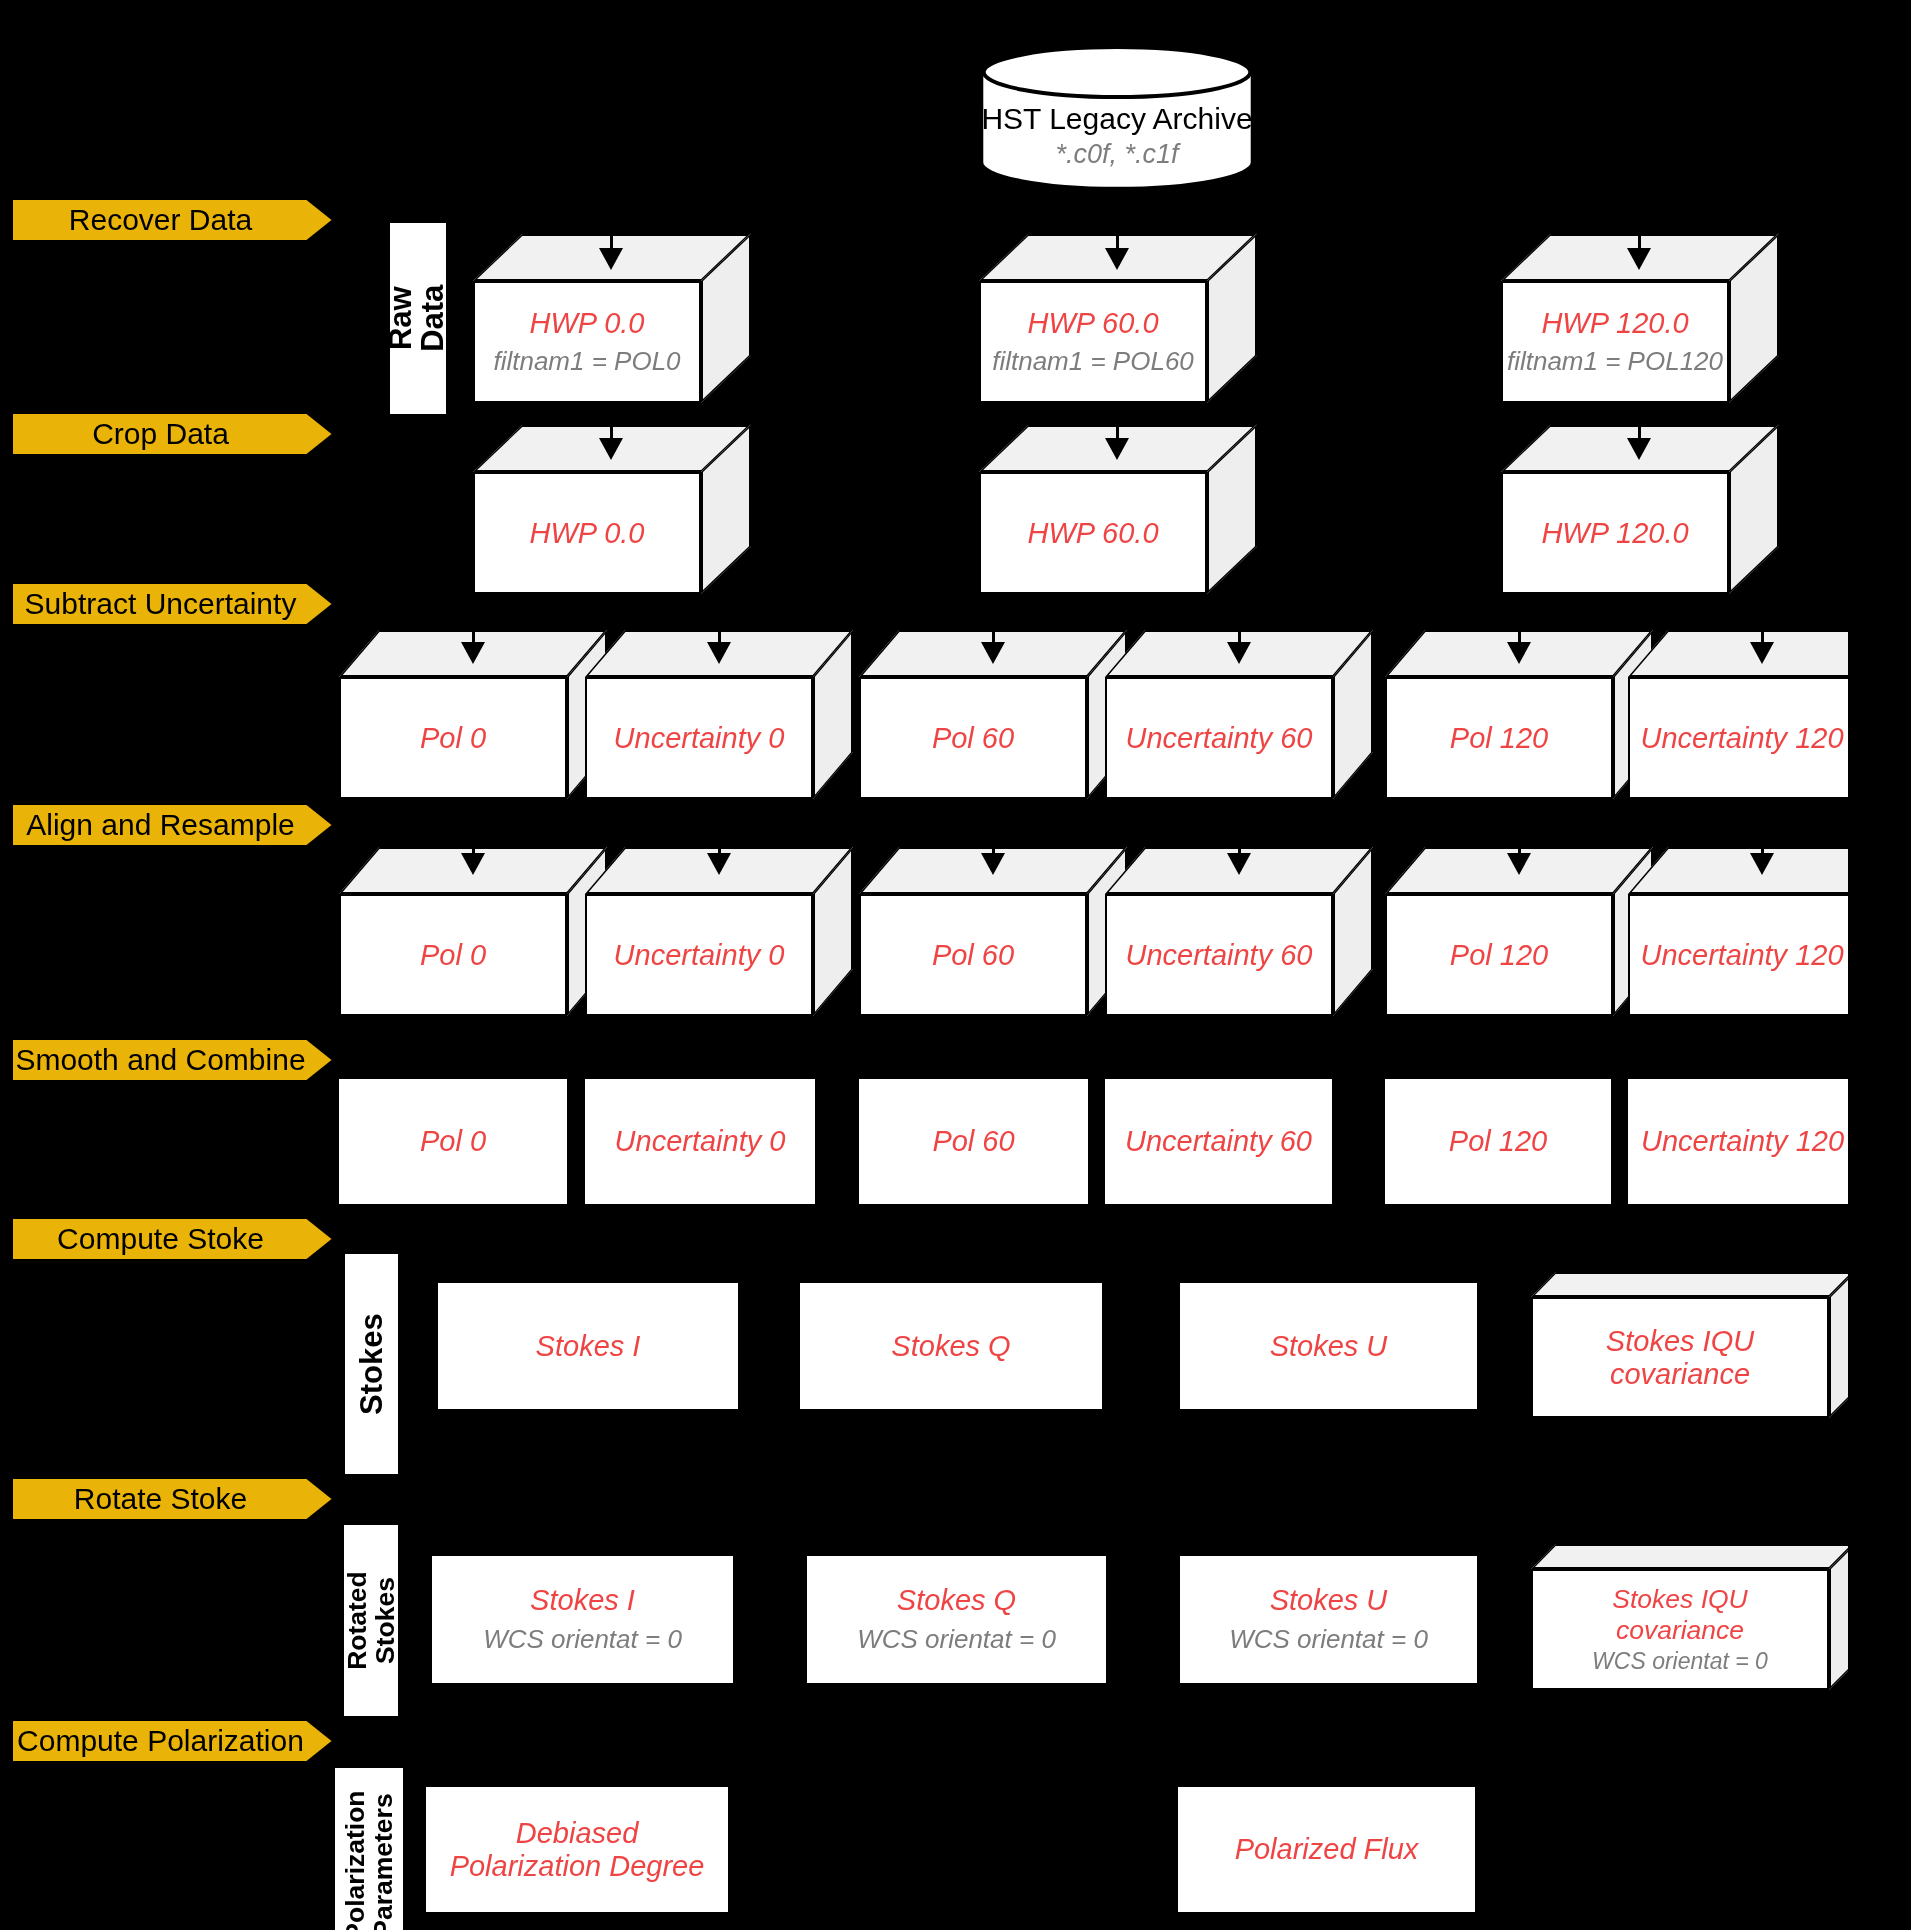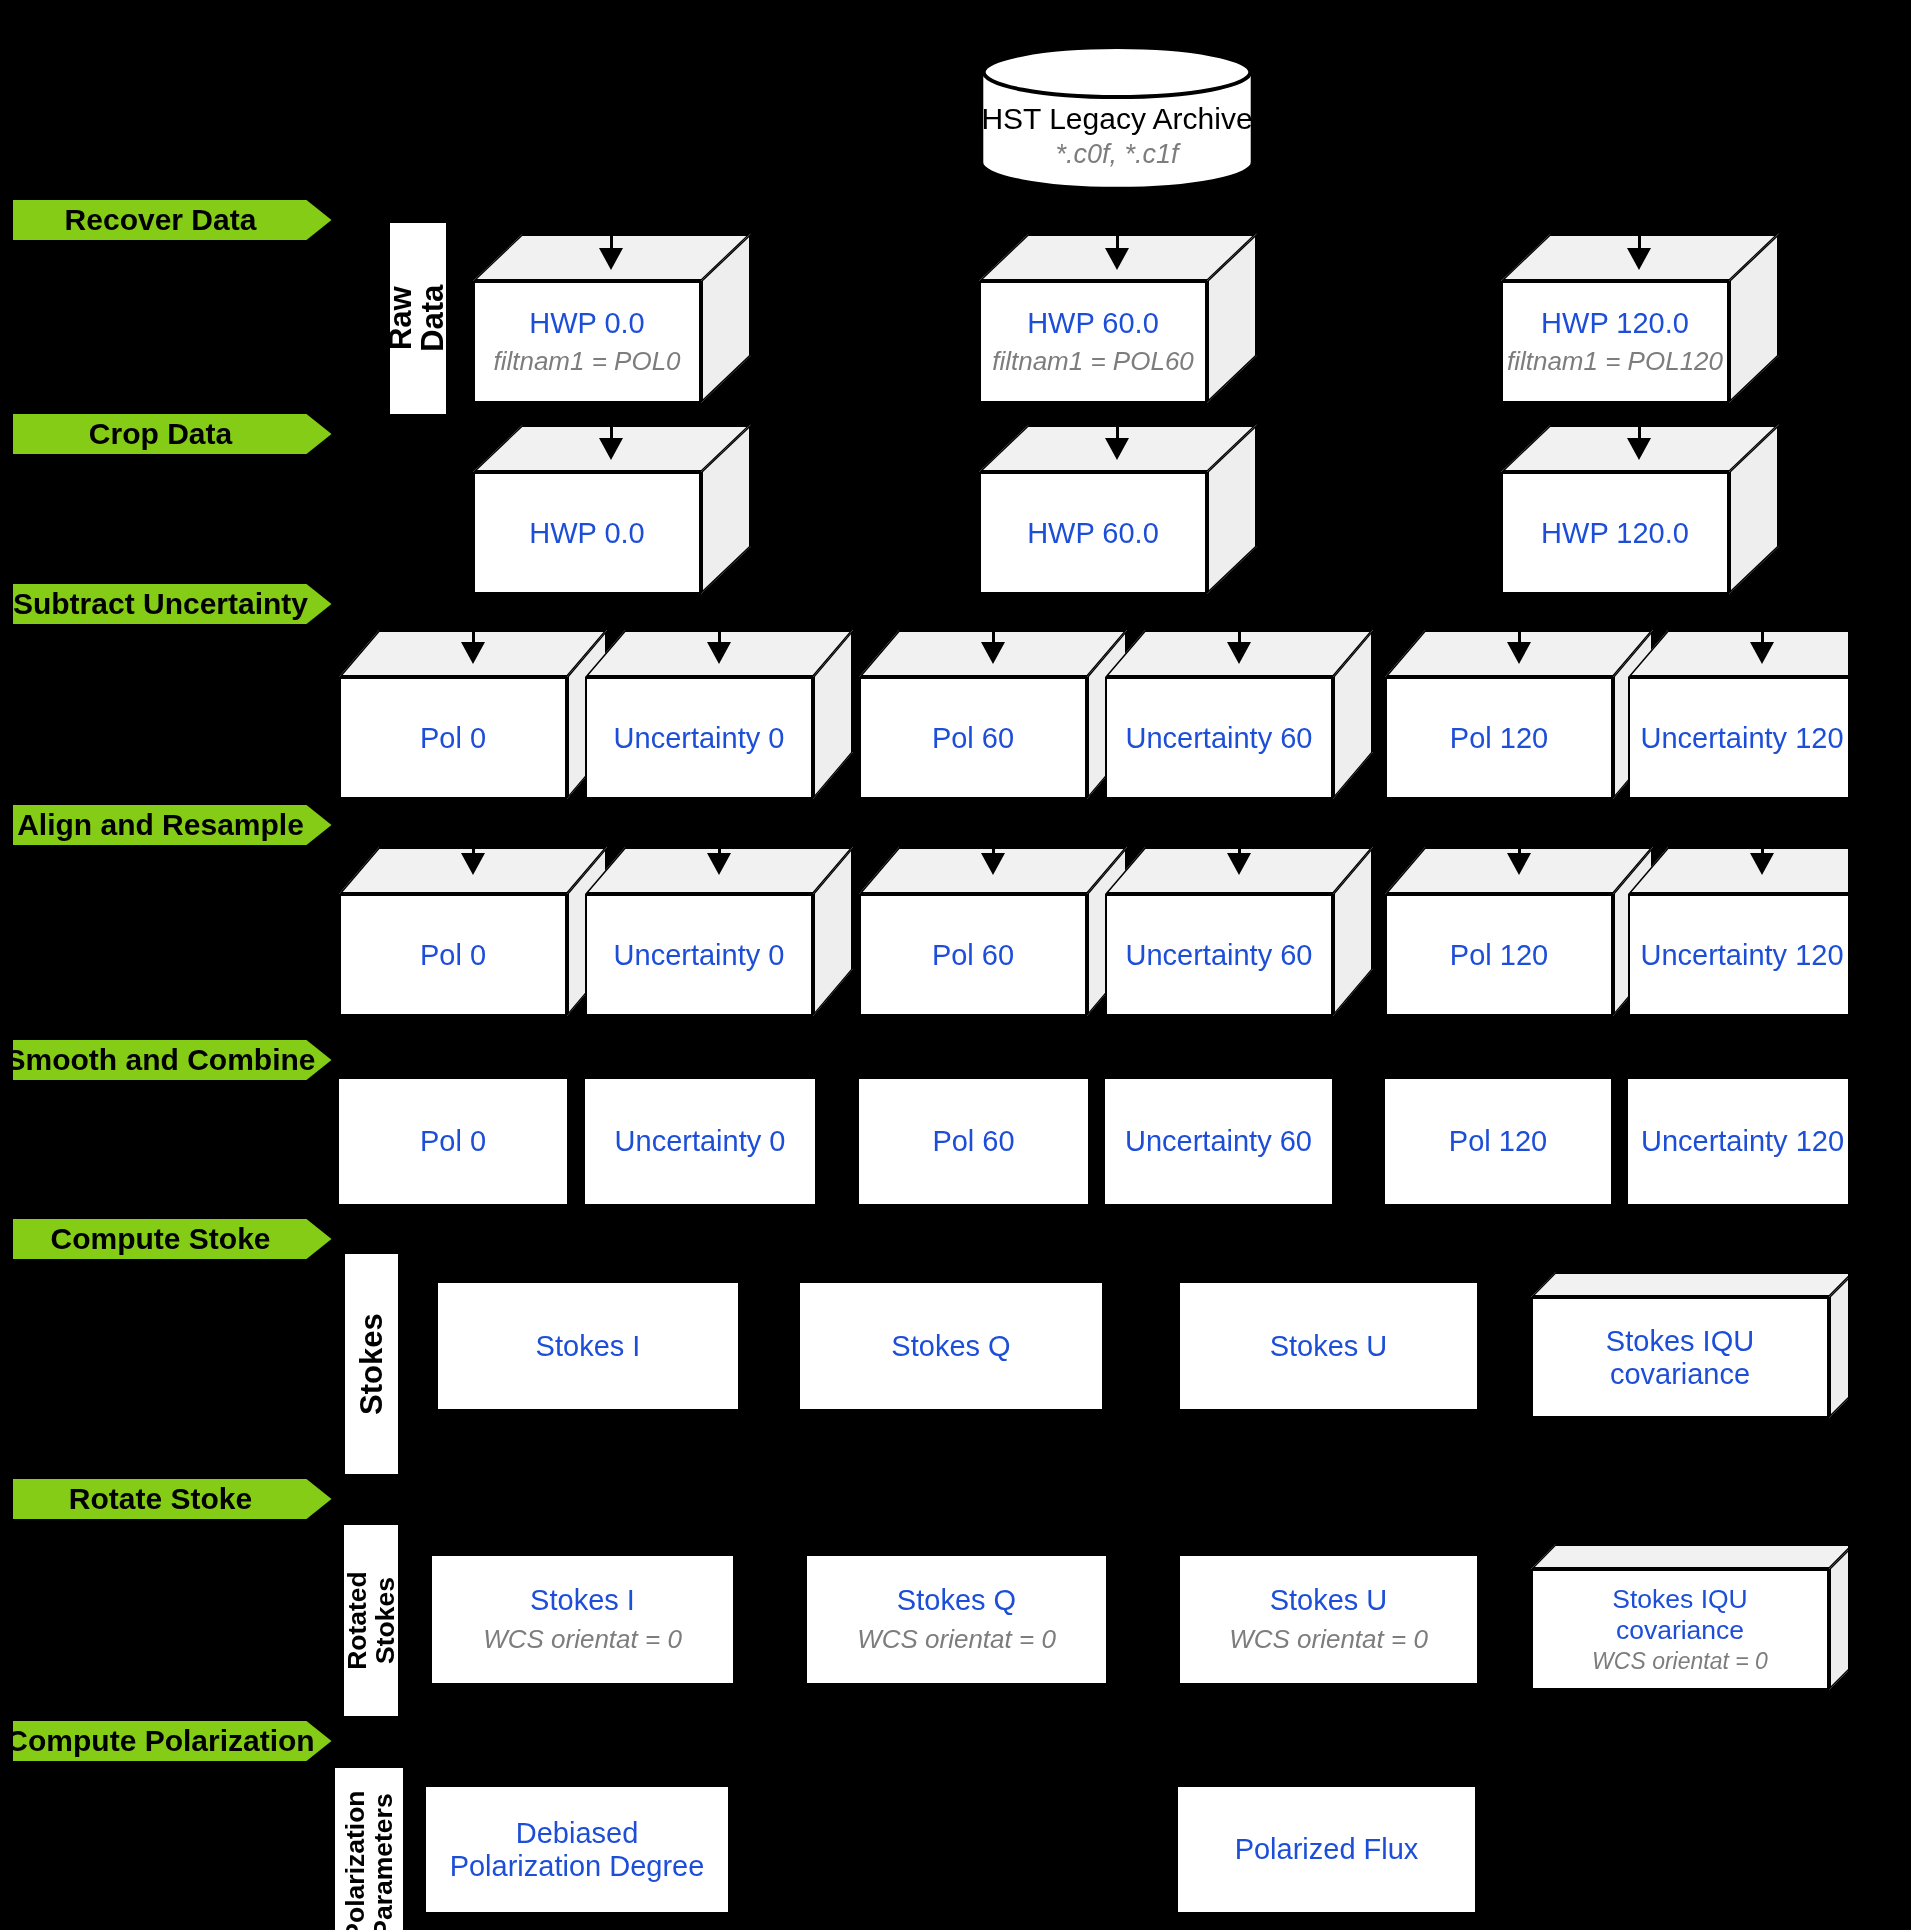--- a/index.html
+++ b/index.html
@@ -1,23 +1,23 @@
 <!DOCTYPE html>
 <html style="font-size:12.5px"><head>
 <meta charset="utf-8">
 <style>
   html,body{margin:0;padding:0;background:#000;}
   #canvas{position:relative;width:1848px;height:1930px;background:#000;overflow:hidden;
           font-family:"Liberation Sans",sans-serif;color:#000;margin-top:38px;}
 
   
-  .banner{position:absolute;left:12.5px;width:319px;height:40px;background:#84cc16;
+  .banner{position:absolute;left:12.5px;width:319px;height:40px;background:#eab308;
           clip-path:polygon(0 0,294px 0,100% 50%,294px 100%,0 100%);
           display:flex;align-items:center;justify-content:center;
-          font-weight:bold;font-size:30px;padding-right:23px;box-sizing:border-box;white-space:nowrap;}
+          font-weight:normal;font-size:30px;padding-right:23px;box-sizing:border-box;white-space:nowrap;}
 
   
   .vstrip{position:absolute;background:#fff;display:flex;align-items:center;justify-content:center;overflow:visible;}
   .vtext{transform:rotate(-90deg);font-weight:bold;text-align:center;line-height:1.04;color:#000;}
 
   
   .b3{position:absolute;}
   .b3 .face{position:absolute;box-sizing:border-box;border:2.3px solid #000;}
   .b3 .topf{background:#f1f1f1;transform-origin:0 100%;}
   .b3 .sidef{background:#eee;transform-origin:0 0;}
@@ -35,21 +35,21 @@
 
   
   .iqu .topf{left:0;top:0;width:298px;height:25px;transform:skewX(-44.5deg);}
   .iqu .sidef{left:298px;top:25px;width:25px;height:121px;transform:skewY(-45deg);}
   .iqu .front{left:0;top:25px;width:298px;height:121px;}
 
   
   .flat{position:absolute;background:#fff;display:flex;flex-direction:column;align-items:center;
         justify-content:center;text-align:center;box-sizing:border-box;padding:4.7px 11px;}
 
-  .title{font-size:29px;color:#1d4ed8;}
+  .title{font-size:29px;color:#ef4444;font-style:italic;}
   .sub{font-size:26px;font-style:italic;color:#7d7d7d;margin-top:6.2px;}
 
   
   .arrow{position:absolute;width:25px;height:45px;z-index:6;}
   .arrow::before{content:"";position:absolute;left:11px;top:0;width:3.1px;height:26.5px;background:#000;}
   .arrow::after{content:"";position:absolute;left:0;top:23px;width:0;height:0;
                 border-left:12.5px solid transparent;border-right:12.5px solid transparent;border-top:22px solid #000;}
 
   
   .cyl{position:absolute;left:979px;top:6.2px;width:276px;height:156px;}

